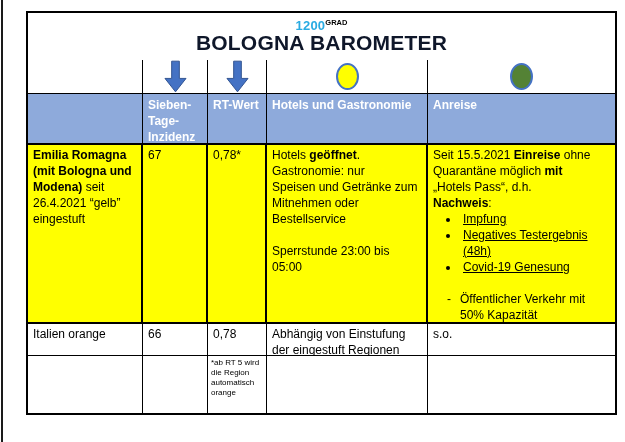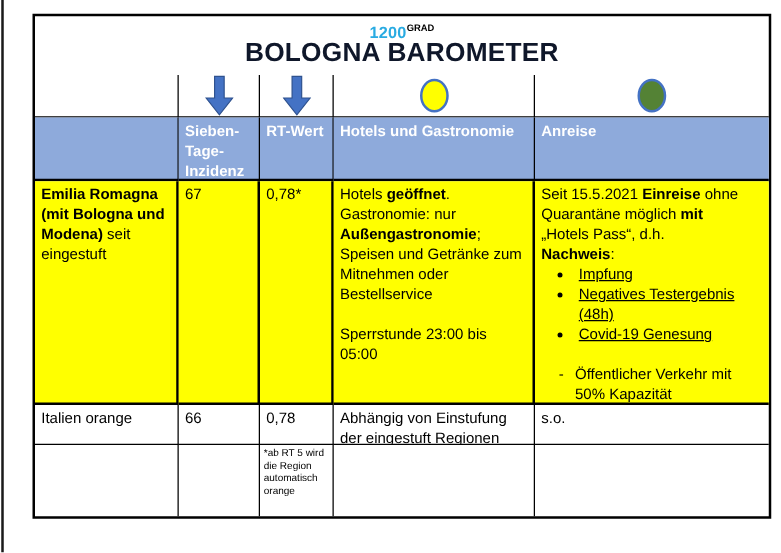--- a/index.html
+++ b/index.html
@@ -81,28 +81,28 @@
     <div class="cell head"></div>
     <div class="cell head">Sieben-Tage-Inzidenz</div>
     <div class="cell head">RT-Wert</div>
     <div class="cell head">Hotels und Gastronomie</div>
     <div class="cell head last">Anreise</div>
 
     <div class="cell hl">
         <div class="para"><span class="b">Emilia Romagna</span></div>
         <div class="para"><span class="b">(mit Bologna und</span></div>
         <div class="para"><span class="b">Modena)</span><span> seit</span></div>
+        <div class="para"><span>26.4.2021 “gelb”</span></div>
         <div class="para"><span>eingestuft</span></div>
       </div>
     <div class="cell hl num">67</div>
     <div class="cell hl num">0,78*</div>
     <div class="cell hl">
         <div class="para"><span>Hotels </span><span class="b">geöffnet</span><span>.</span></div>
         <div class="para"><span>Gastronomie: nur</span></div>
-        <div class="para"><span class="b">Außengastronomie</span><span>;</span></div>
         <div class="para"><span>Speisen und Getränke zum Mitnehmen oder Bestellservice</span></div>
         <div class="para"></div>
         <div class="para"><span>Sperrstunde 23:00 bis 05:00</span></div>
       </div>
     <div class="cell hl last">
       <div>
           <div class="para"><span>Seit 15.5.2021 </span><span class="b">Einreise</span><span> ohne</span></div>
           <div class="para"><span>Quarantäne möglich </span><span class="b">mit</span></div>
           <div class="para"><span>„Hotels Pass“, d.h.</span></div>
           <div class="para"><span class="b">Nachweis</span><span>:</span></div>

